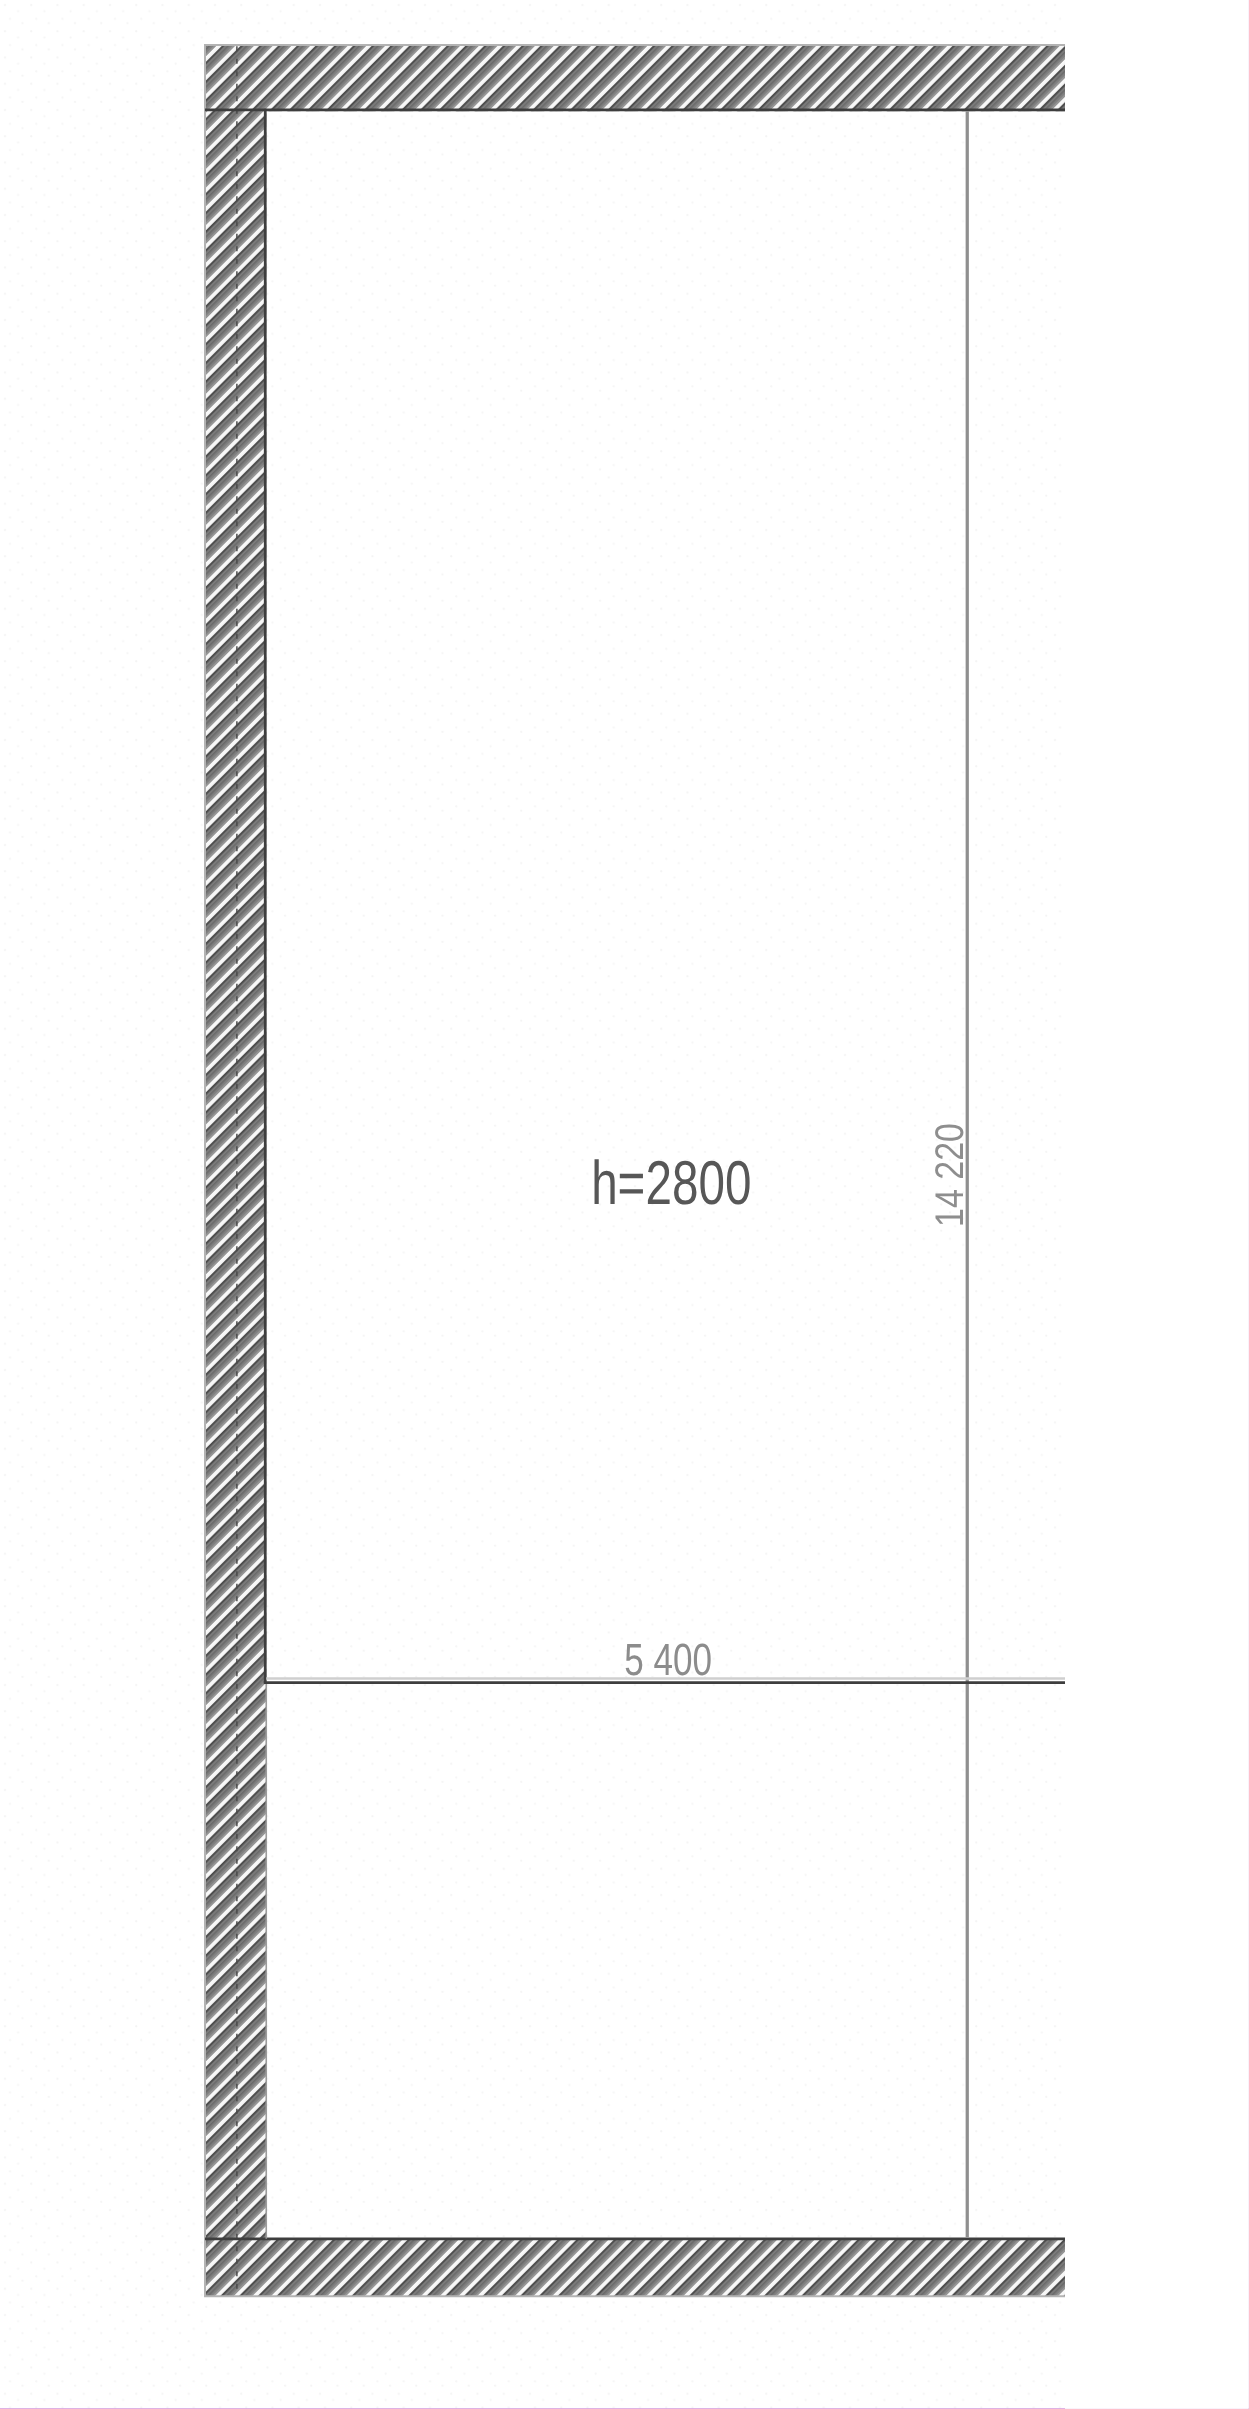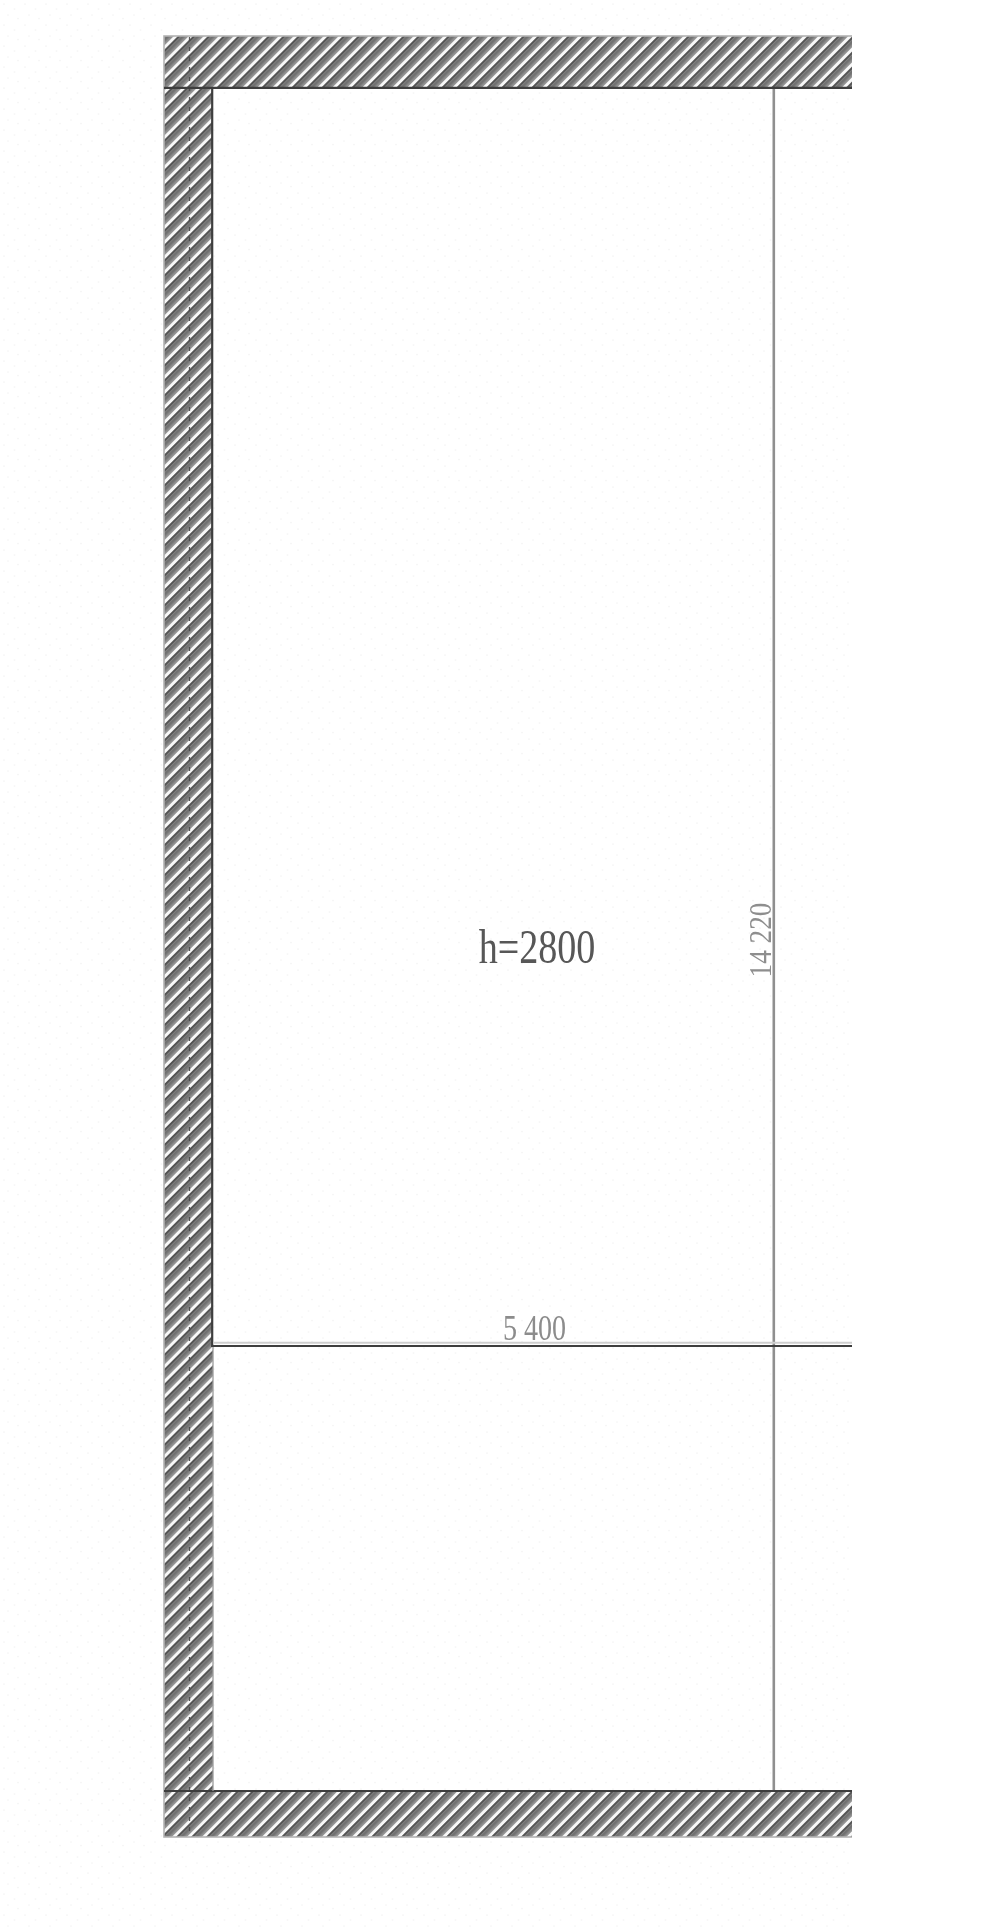--- a/index.html
+++ b/index.html
@@ -1,17 +1,17 @@
 <!DOCTYPE html>
 <html><head>
 <meta charset="utf-8">
 <style>
   html,body{margin:0;padding:0;background:#ffffff;}
   #canvas{position:relative;width:852px;height:1927px;background:#a21caf;overflow:hidden;
-          font-family:Liberation Serif, serif;}
+          font-family:Liberation Sans, sans-serif;}
 </style>
 </head>
 <body>
 <div id="canvas">
 
 <svg width="999" height="1927" viewBox="0 0 999 1927" xmlns="http://www.w3.org/2000/svg">
   <defs>
 
     <pattern id="hatch" patternUnits="userSpaceOnUse" width="10.6" height="10.6" patternTransform="rotate(-45)">
       <rect width="10.6" height="10.6" fill="#7f7f7f"></rect>

